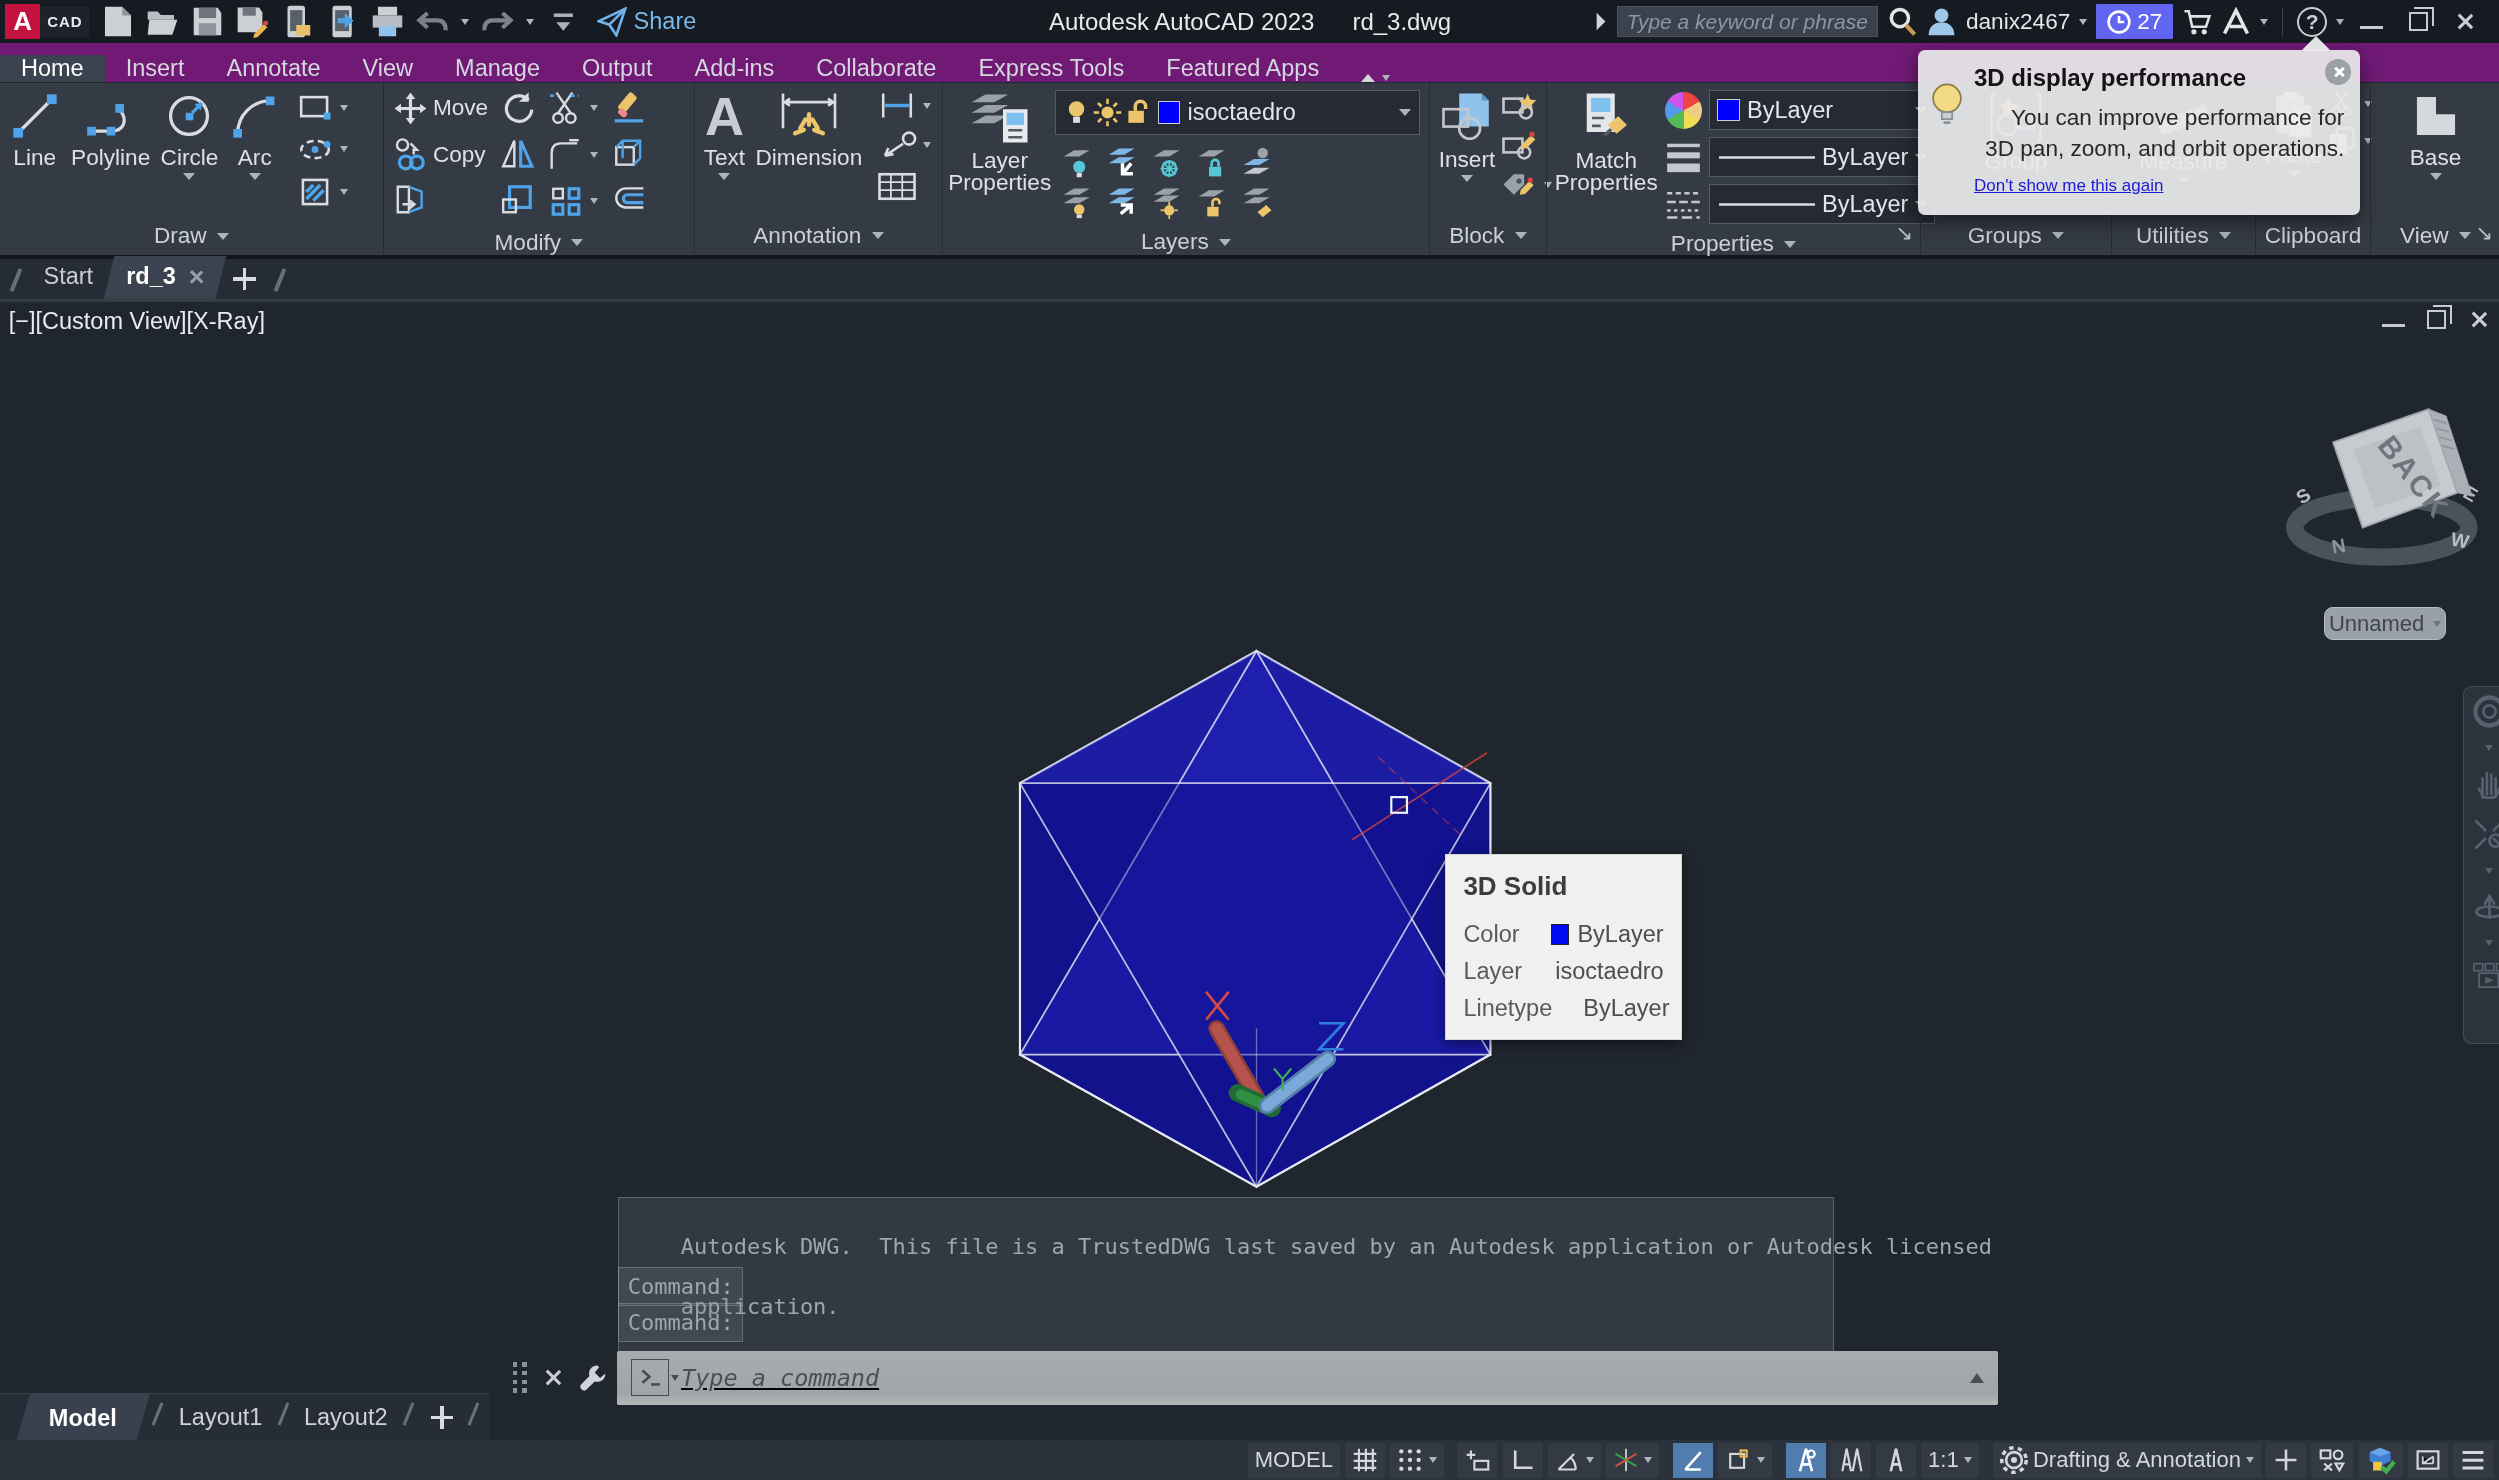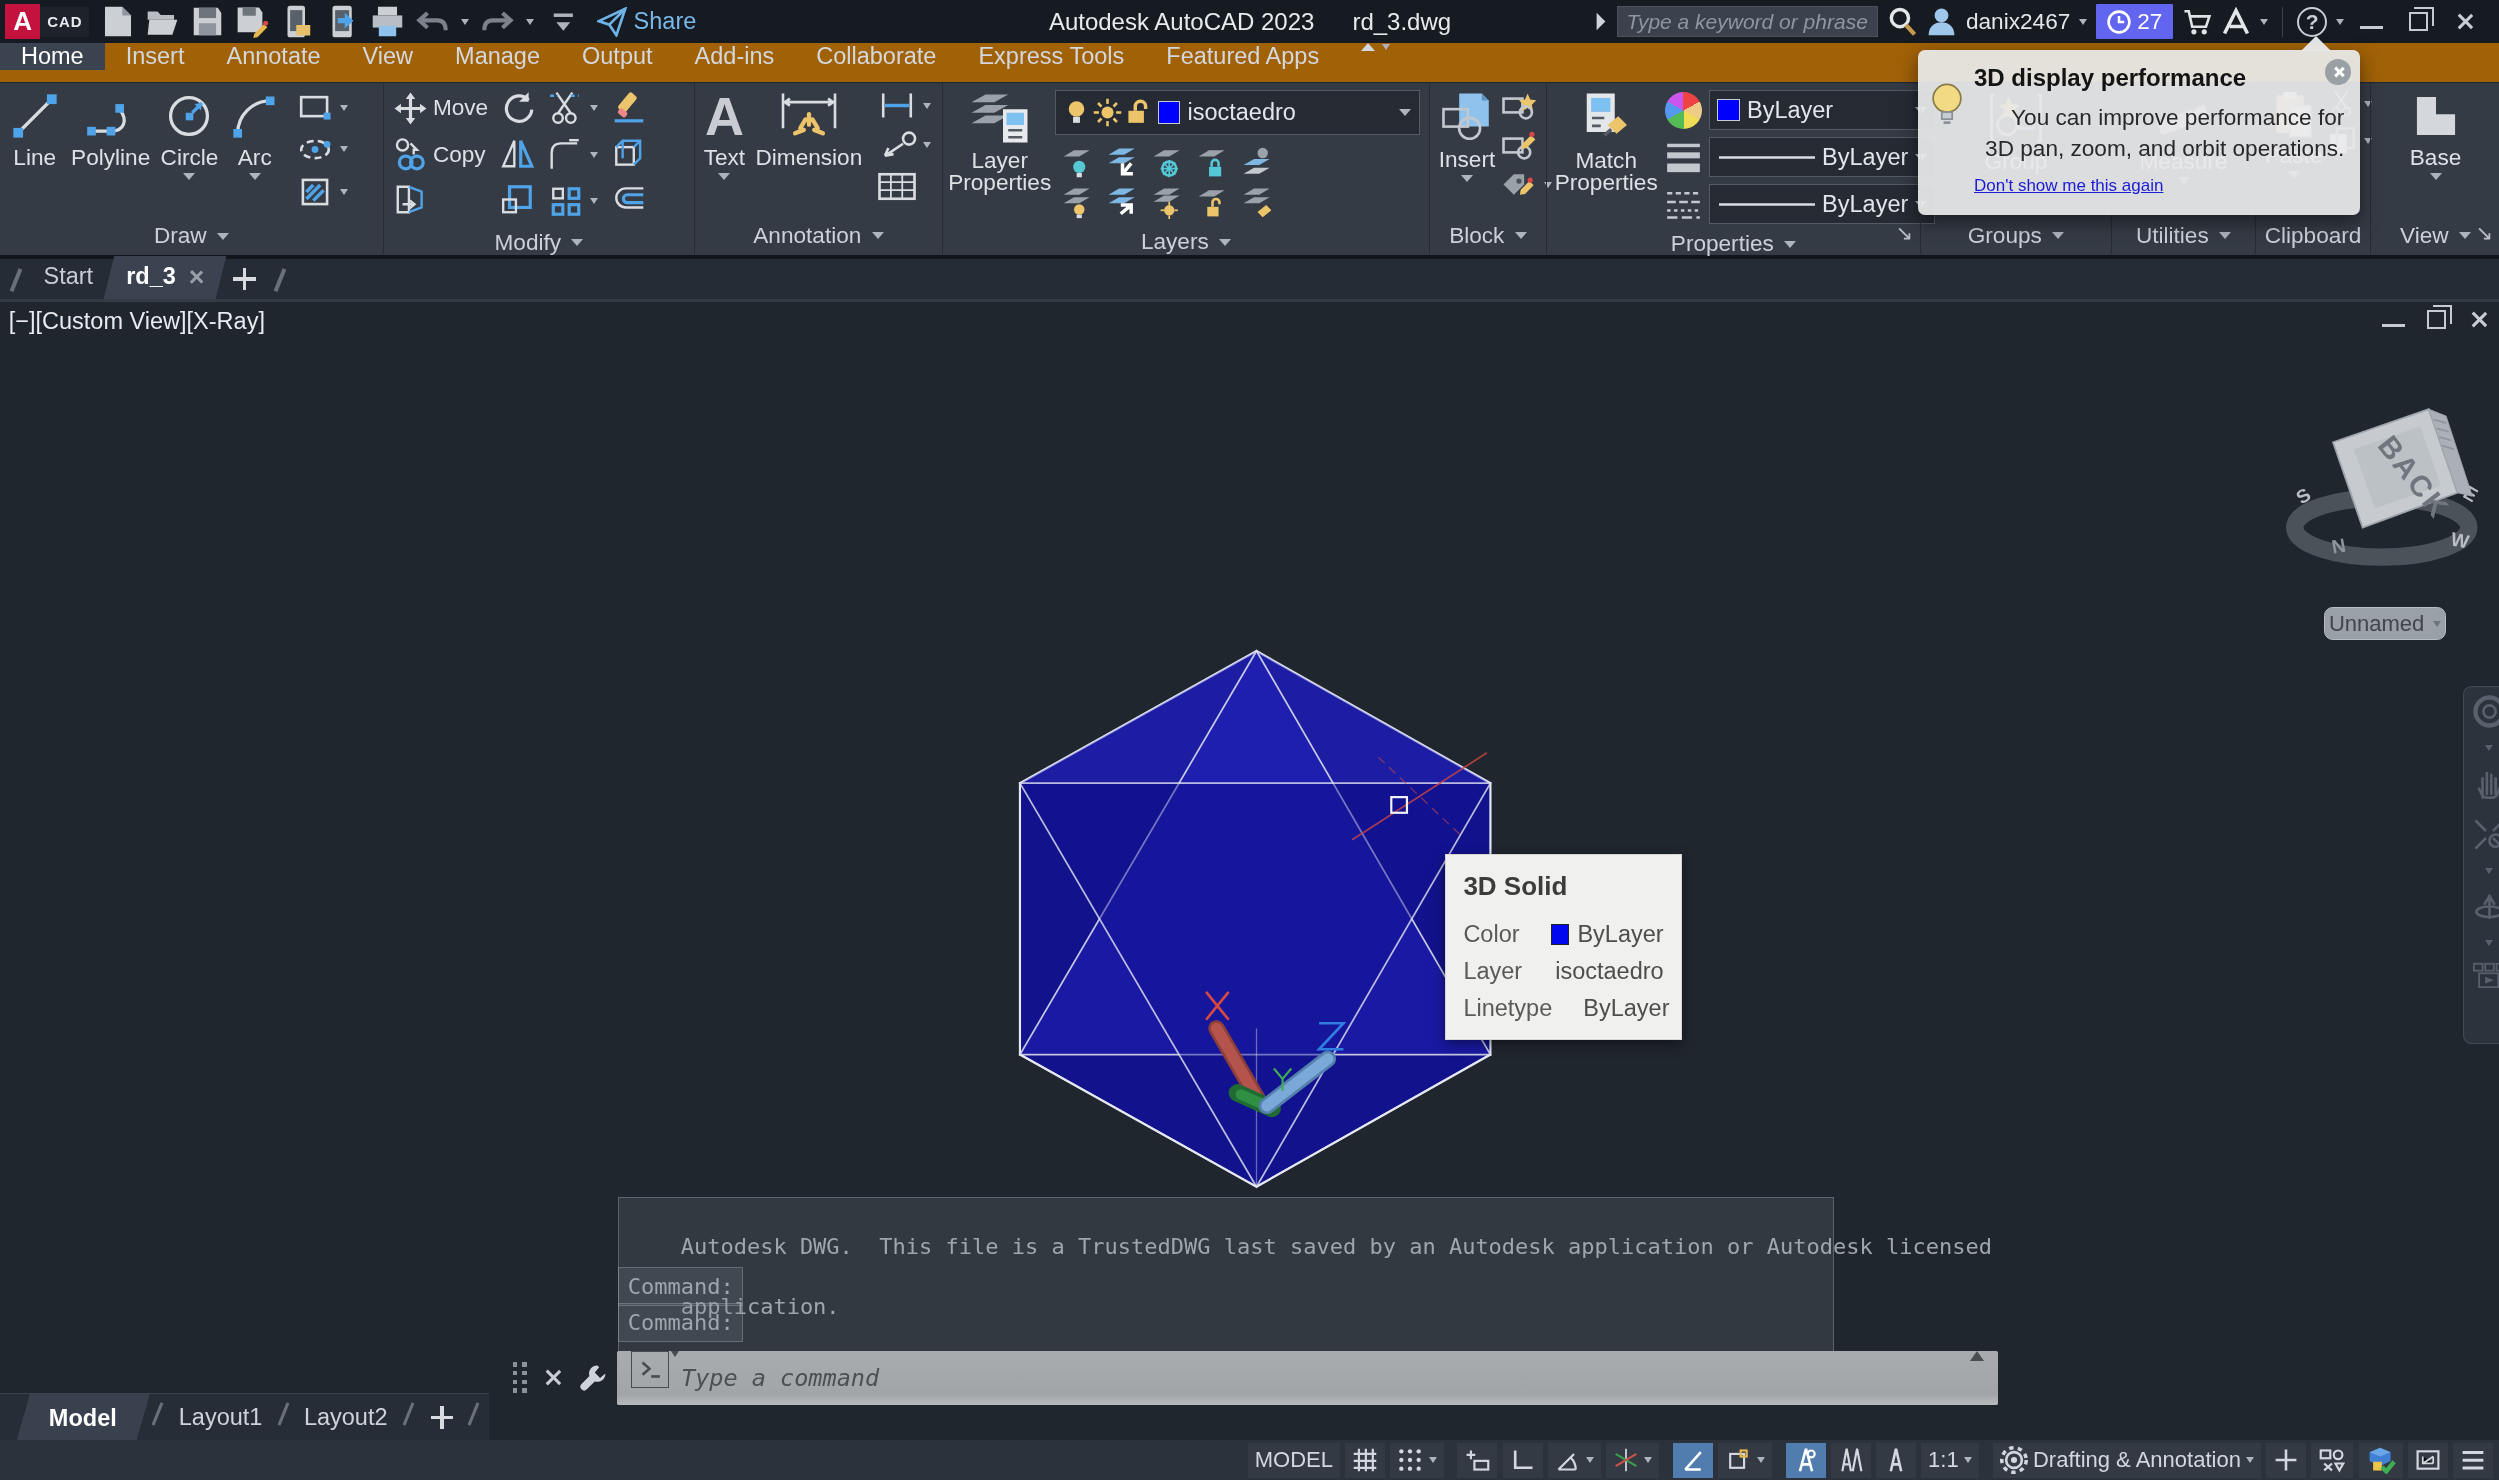--- a/index.html
+++ b/index.html
@@ -33,22 +33,22 @@
     height:35px; padding:0 10.4px; color:#fff; font-size:22.6px; }
   .tb-divider { width:1.7px; height:30px; background:#3a414c; margin:0 5.2px; }
   .help-circle { width:30px; height:30px; border:2.6px solid #c9ced5; border-radius:50%; color:#c9ced5;
     font-size:21px; font-weight:bold; display:flex; align-items:center; justify-content:center; }
   .win-btn { width:38px; height:35px; display:flex; align-items:center; justify-content:center; color:#c9ced5; font-size:24px; }
   .x-icon { position:relative; width:19px; height:19px; }
   .x-icon::before,.x-icon::after { content:""; position:absolute; left:8.7px; top:0; width:2.6px; height:19px; background:#c9ced5; }
   .x-icon::before { transform:rotate(45deg); } .x-icon::after { transform:rotate(-45deg); }
 
   
-  .menurow { position:absolute; left:0; top:43px; width:2500px; height:39px; background:#a16207;
-    display:flex; align-items:flex-start; color:#d4d8de; font-size:23.5px; }
+  .menurow { position:absolute; left:0; top:43px; width:2500px; height:39px; background:#701a75;
+    display:flex; align-items:flex-end; color:#d4d8de; font-size:23.5px; }
   .rtab { display:flex; align-items:center; padding:0 21px; }
   .rtab.active { background:#3c4350; color:#fff; }
   .ribbon-collapse { display:flex; align-items:center; gap:7px; margin-left:12px; padding:0 8.7px; }
   .up-tri { width:0; height:0; border-left:7px solid transparent; border-right:7px solid transparent;
     border-bottom:8.7px solid #d4d8de; }
 
   
   .ribbon { position:absolute; left:0; top:83px; width:2500px; height:177px; background:#353b45;
     display:flex; border-bottom:5.2px solid #12151b; }
   .panel { position:relative; display:flex; flex-direction:column; height:171px; }
@@ -114,21 +114,21 @@
 
   
   .hist-box { position:absolute; left:618px; background:rgba(125,135,145,0.20);
     border:0.9px solid rgba(170,178,188,0.35); color:#9fa6ac; font-family:"DejaVu Sans Mono",monospace;
     font-size:22px; line-height:30px; padding:3.5px 8.7px; white-space:pre; }
   .cmdbar { position:absolute; left:513px; top:1044px; width:1485px; height:61px; display:flex; align-items:center; }
   .cmd-left { display:flex; align-items:center; gap:15.7px; width:104px; color:#cfd4da; }
   .dots { display:grid; grid-template-columns:5.2px 5.2px; gap:4.3px; }
   .dots i { width:4.3px; height:4.3px; background:#8b929a; }
   .cmd-field { flex:1; height:54px; background:linear-gradient(#a9acae,#a2a5a7 80%,#b7b9bb);
-    display:flex; padding:0 14px; gap:2px; border-radius:1.7px; }
+    display:flex; align-items:center; padding:0 14px; gap:2px; border-radius:1.7px;text-decoration:underline; }
   .cmd-prompt-icon { width:38px; height:37px; border:1.7px solid #474c50; display:flex; align-items:center; justify-content:center; }
   .cmd-field input { flex:1; background:transparent; border:none; outline:none; color:#3f4348;
     font-size:23.5px; font-style:italic; font-family:"DejaVu Sans Mono",monospace; }
   .cmd-field input::placeholder { color:#4b5055; font-style:italic; }
   .up-tri-dark { width:0; height:0; border-left:7.8px solid transparent; border-right:7.8px solid transparent;
     border-bottom:10.4px solid #4a4e52; }
 
   
   .layout-strip { position:absolute; left:0; top:1090px; width:489px; height:48px; background:#272d36;
     border-top:1.7px solid #3a414b; display:flex; align-items:center; color:#ced3d9; font-size:23.5px; }

